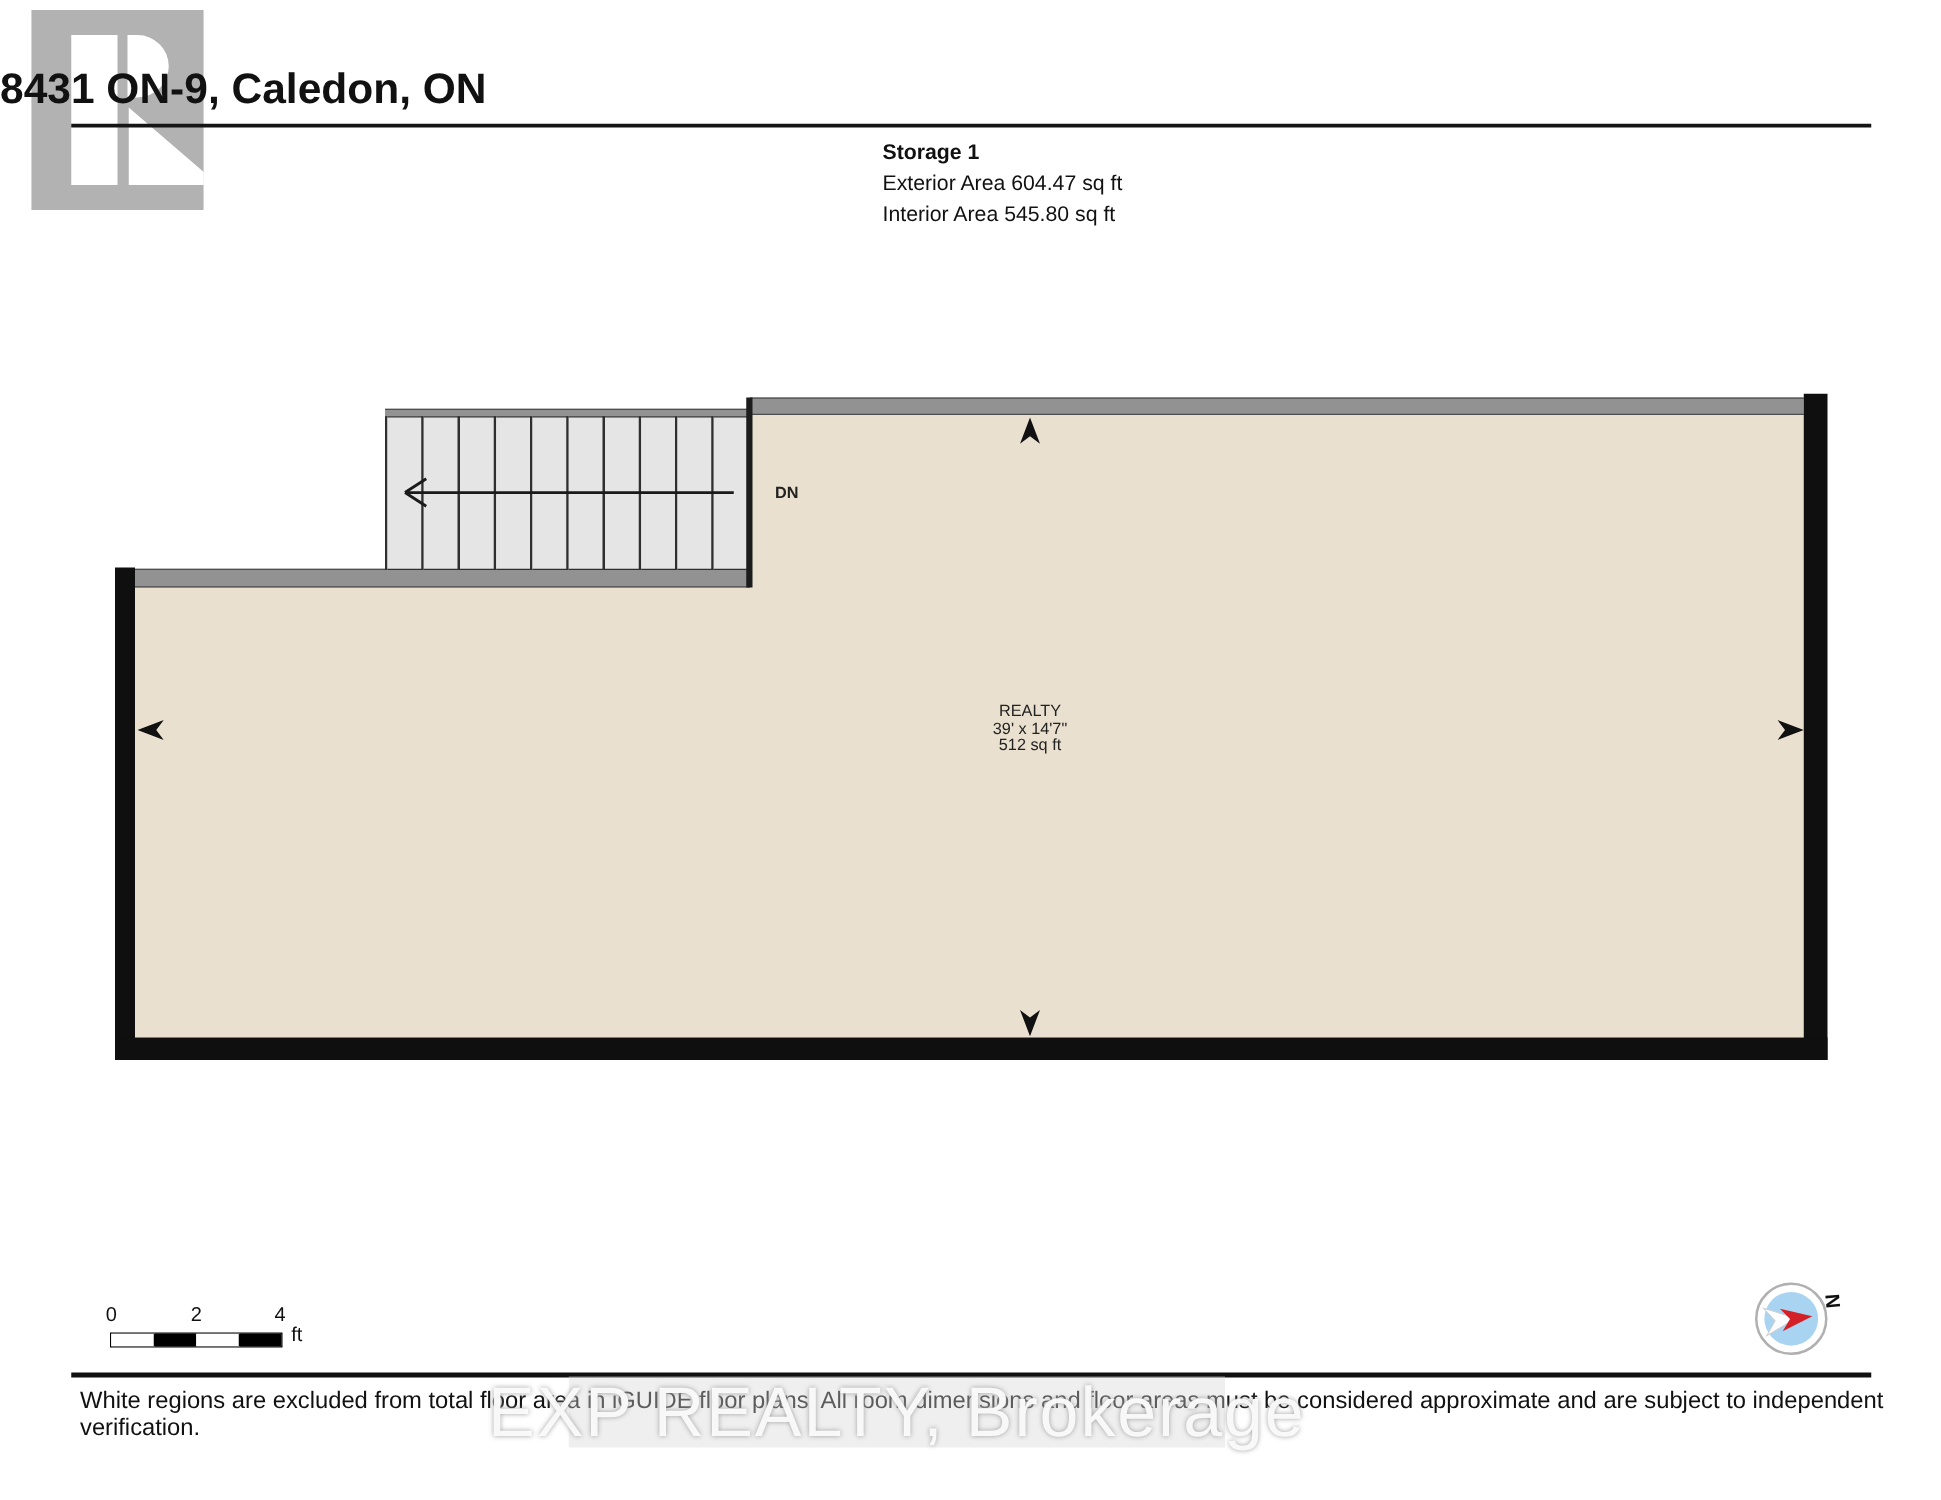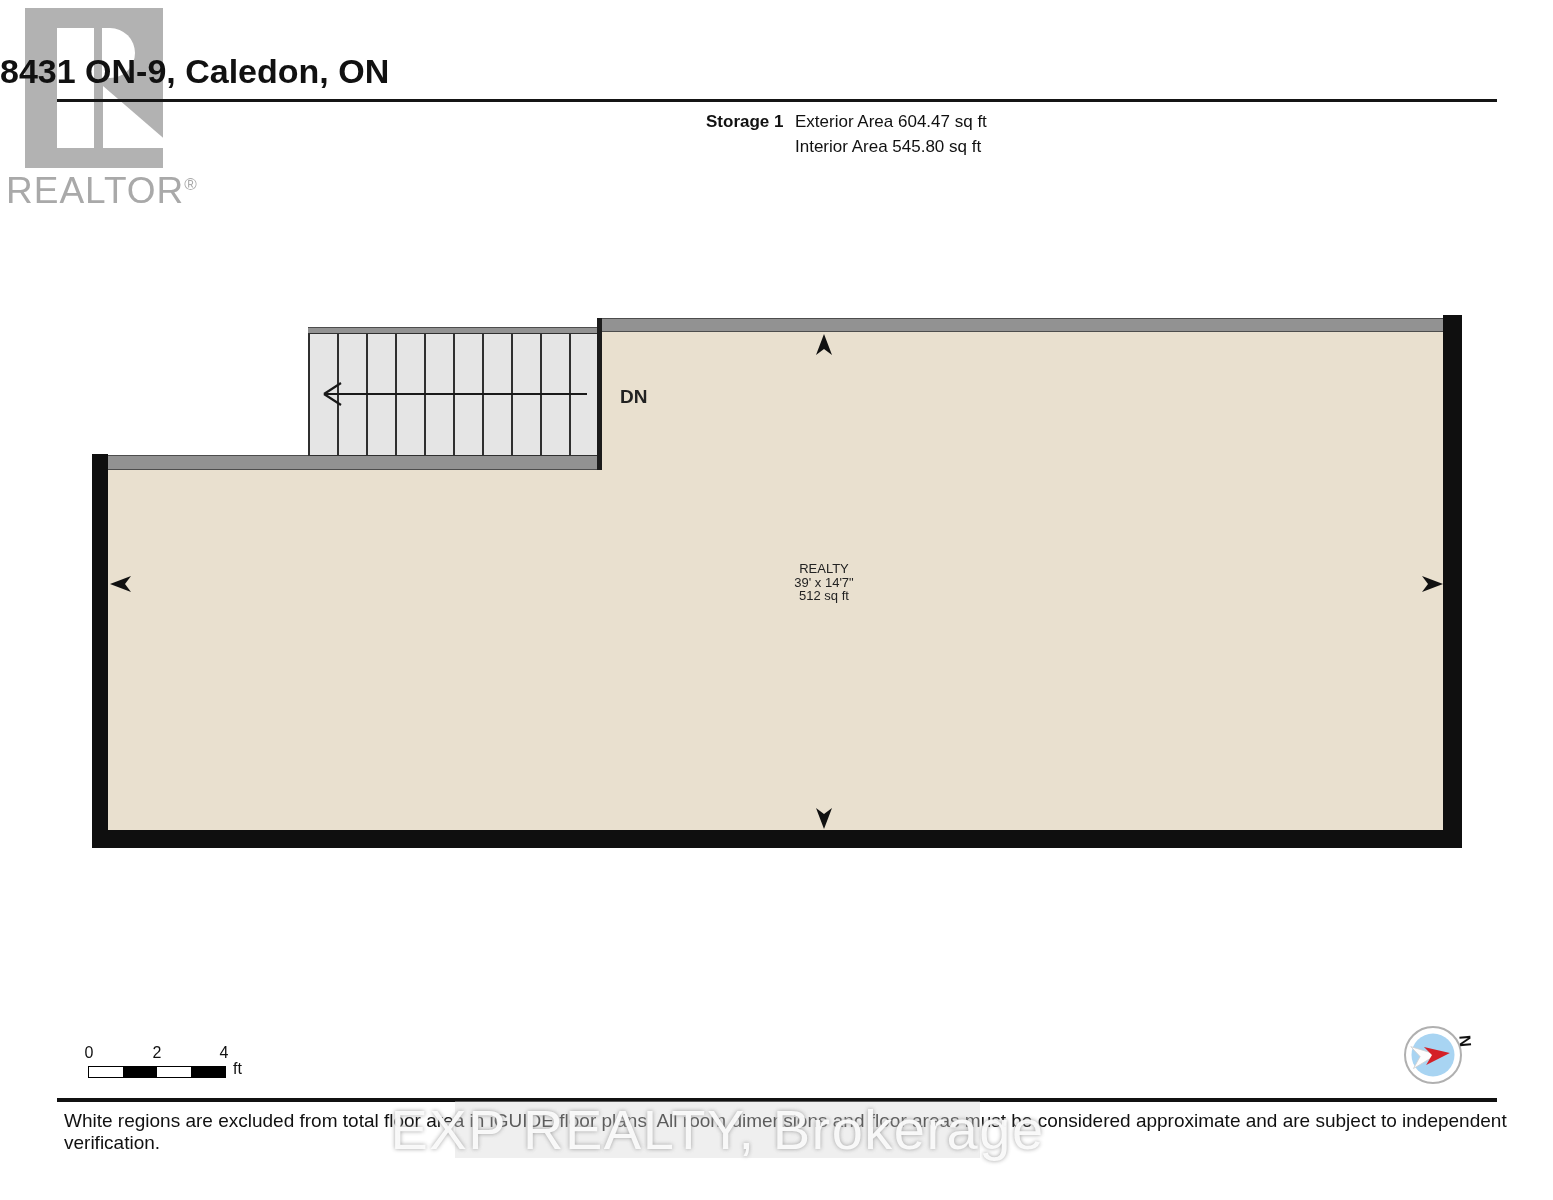--- a/index.html
+++ b/index.html
@@ -9,21 +9,21 @@
   }
   .abs{position:absolute;}
 
   
   #realtor-logo{left:25px;top:8px;}
   #realtor-text{left:6px;top:170px;font-size:37px;color:#a9a9a9;letter-spacing:1px;white-space:nowrap;}
   #realtor-text sup{font-size:17px;}
   #page-title{left:0;right:0;top:52px;font-size:34px;font-weight:bold;}
   #header-rule{left:57px;top:99px;width:1440px;height:3px;background:#151515;}
   #area-block{left:706px;top:109px;font-size:17px;line-height:25px;}
-  #area-block .row{display:flex;}
+  #area-block .row{display:flex;flex-direction:column;}
   #area-block .flabel{font-weight:bold;width:89px;}
   #area-block .spacer{width:89px;}
 
   
   .floor{background:#e9e0cf;}
   #floor-right{left:600px;top:332px;width:843px;height:498px;}
   #floor-left{left:108px;top:470px;width:492px;height:360px;}
   .graywall{background:#929292;border-top:1px solid #4d4d4d;border-bottom:1px solid #4d4d4d;box-sizing:border-box;}
   #wall-top-right{left:600px;top:318px;width:843px;height:14px;}
   #wall-top-left{left:108px;top:455px;width:492px;height:15px;}
@@ -32,21 +32,21 @@
   #wall-left{left:92px;top:454px;width:16px;height:394px;}
   #wall-right{left:1443px;top:315px;width:19px;height:533px;}
   #wall-bottom{left:92px;top:830px;width:1370px;height:18px;}
   #stair-right-line{left:597px;top:318px;width:5px;height:152px;background:#1c1c1c;}
 
   #stairwell{left:308px;top:333px;width:292px;height:123px;display:flex;box-sizing:border-box;border-left:2px solid #2f2f2f;border-right:2px solid #2f2f2f;}
   #stairwell .tread{flex:1;background:#e5e5e5;border-right:2px solid #2f2f2f;border-top:1px solid #2f2f2f;border-bottom:1px solid #2f2f2f;box-sizing:border-box;}
   #stairwell .tread:last-child{border-right:none;}
 
   #stair-arrow{left:312px;top:380px;}
-  #dn-label{left:620px;top:386px;font-size:19px;font-weight:600;color:#222;}
+  #dn-label{left:620px;top:386px;font-size:13px;font-weight:600;color:#222;}
 
   #room-label{left:674px;top:562px;width:300px;text-align:center;font-size:13px;line-height:13.5px;color:#222;}
 
   
   .tick{top:1044px;width:18px;text-align:center;font-size:16px;}
   #tick-0{left:80px;} #tick-2{left:148px;} #tick-4{left:215px;}
   #scalebar{left:88px;top:1066px;width:136px;height:10px;display:flex;border:1.5px solid #000;}
   #scalebar .seg{flex:1;}
   #scalebar .seg.b{background:#000;}
   #scalebar .seg.w{background:#fff;border-right:1px solid #000;}
@@ -70,21 +70,20 @@
 <body>
 
 <div id="page">
 
   <svg id="realtor-logo" class="abs" width="138" height="160" viewBox="0 0 138 160">
     <rect x="0" y="0" width="138" height="160" fill="#b2b2b2"></rect>
     <rect x="32" y="20" width="37" height="120" fill="#ffffff"></rect>
     <path d="M 77 20 h 8 a 25 25 0 0 1 0 50 h -8 z" fill="#ffffff"></path>
     <polygon points="78,78 150,140 78,140" fill="#ffffff"></polygon>
   </svg>
-  <div id="realtor-text" class="abs"><span>REALTOR</span><sup>®</sup></div>
 
   <div id="page-title" class="abs">8431 ON-9, Caledon, ON</div>
   <div id="header-rule" class="abs"></div>
 
   <div id="area-block" class="abs">
     <div class="row">
       <span class="flabel">Storage 1</span>
       <span>Exterior Area 604.47 sq ft</span>
     </div>
     <div class="row">

